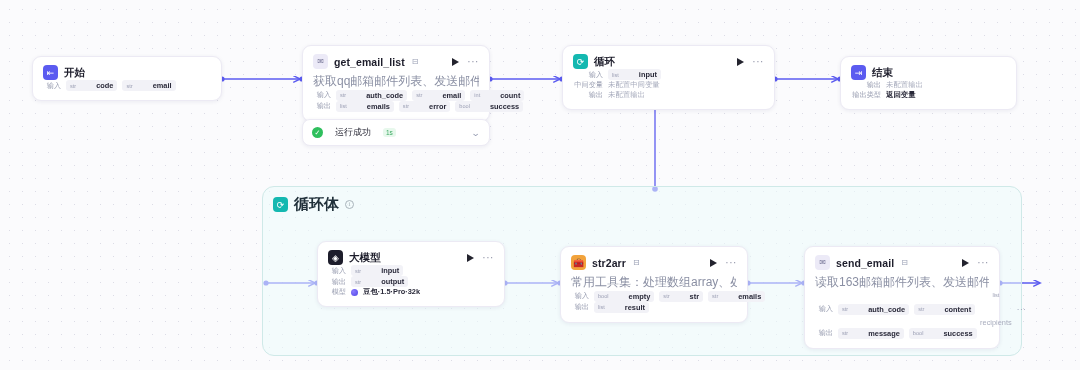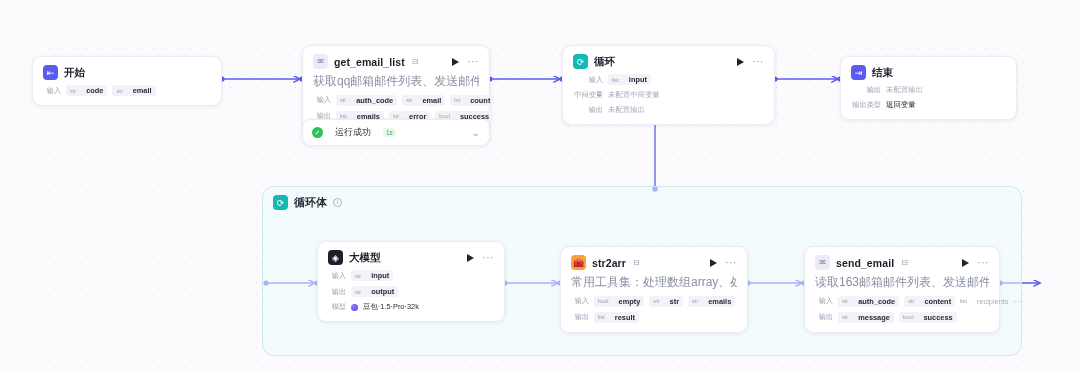--- a/index.html
+++ b/index.html
@@ -23,21 +23,21 @@
     position: absolute;
     left: 262px; top: 186px; width: 760px; height: 170px;
     background: rgba(236,252,251,0.55);
     border: 1px solid #cfe9e8;
     border-radius: 12px;
   }
   .loopbody-head {
     display: flex; align-items: center; gap: 6px;
     padding: 8px 10px 0 10px;
   }
-  .loopbody-title { font-size: 11px; font-weight: bold; color: #20303a; }
+  .loopbody-title { font-size: 15px; font-weight: bold; color: #20303a; }
   .lb-icon {
     width: 15px; height: 15px; border-radius: 4px;
     background: #14b8b0; color: #fff;
     display: flex; align-items: center; justify-content: center;
     font-size: 9px;
   }
   .info-icon {
     width: 9px; height: 9px; border-radius: 50%;
     border: 1px solid #a9b4bb; color: #a9b4bb;
     font-size: 7px; line-height: 7px; text-align: center;
@@ -64,34 +64,34 @@
   .head-right { margin-left: auto; display: flex; align-items: center; gap: 8px; }
   .play-btn {
     width: 0; height: 0;
     border-left: 7px solid #23232e;
     border-top: 4.5px solid transparent;
     border-bottom: 4.5px solid transparent;
   }
   .dots-btn { font-size: 10px; color: #8b8ea3; letter-spacing: .6px; line-height: 6px; }
   .subtitle { font-size: 12px; color: #8a8fa3; margin-top: 5px; line-height: 1.3; white-space: nowrap; overflow: hidden; }
 
-  .row { display: flex; align-items: center; gap: 5px; margin-top: 5px; }
+  .row { display: flex; align-items: center; gap: 5px; }
   .row-label { font-size: 7.2px; color: #9a9fb2; flex: 0 0 auto; min-width: 18px; text-align: right; }
   .row-label.w { min-width: 30px; }
   .chip {
-    display: inline-flex; align-items: center; gap: 10px;
+    display: inline-flex; align-items: center; gap: 20px;
     background: #f2f2f7; border-radius: 3px;
     padding: 1px 4px;
     font-size: 7.4px; font-weight: bold; color: #2a2a3a;
     white-space: nowrap;
   }
   .chip .t { font-size: 5.6px; font-weight: normal; color: #9b9fb4; }
-  .chip.muted { background: transparent; padding: 1px 0; font-weight: normal; color: #a8acbd; }
+  .chip.muted { background: transparent; padding: 1px 0; font-weight: normal; color: #a8acbd; flex-direction: column; }
   .plain { font-size: 7.4px; color: #a8acbd; }
-  .plain.strong { color: #2a2a3a; font-weight: normal; }
+  .plain.strong { color: #2a2a3a; font-weight: bold; }
   .ovf { font-size: 8px; color: #9aa0b5; letter-spacing: .5px; line-height: 5px; margin-left: auto; }
 
   .model-dot {
     width: 7px; height: 7px; border-radius: 50%;
     background: radial-gradient(circle at 35% 35%, #8a7bff, #4f46e5);
     flex: 0 0 auto;
   }
 
   
   .statusbar {

